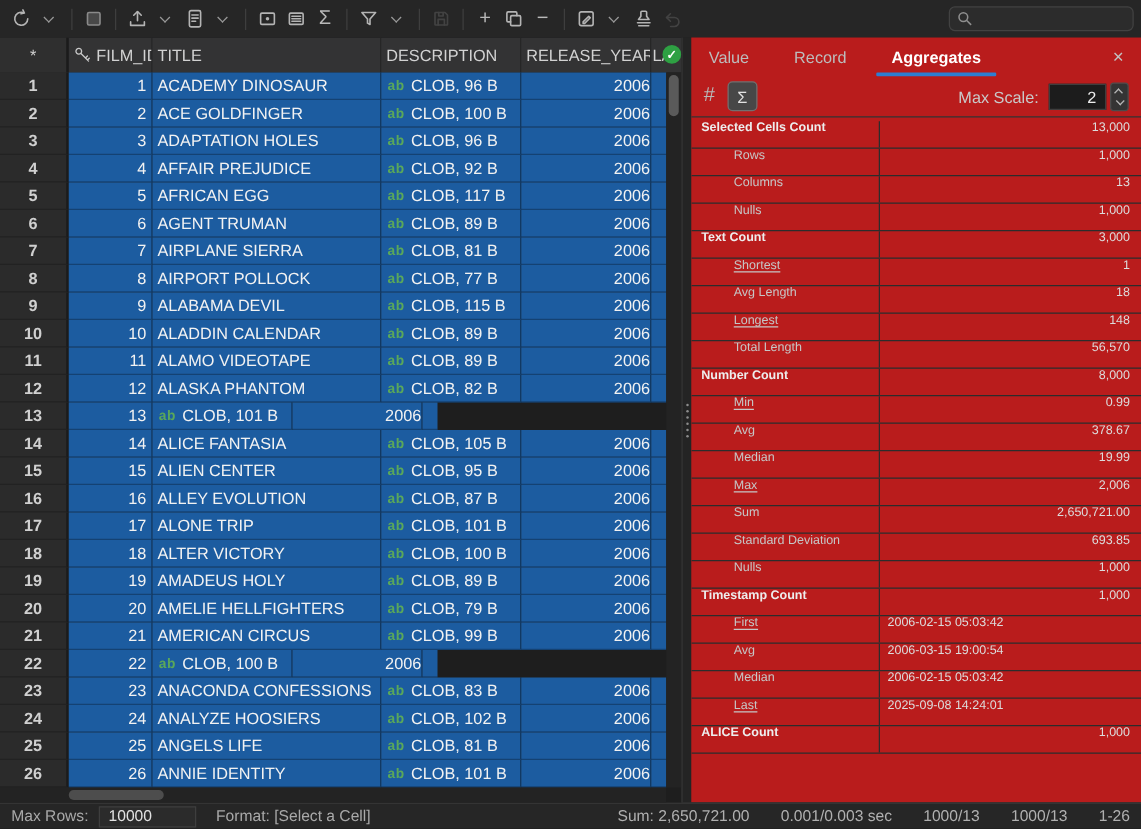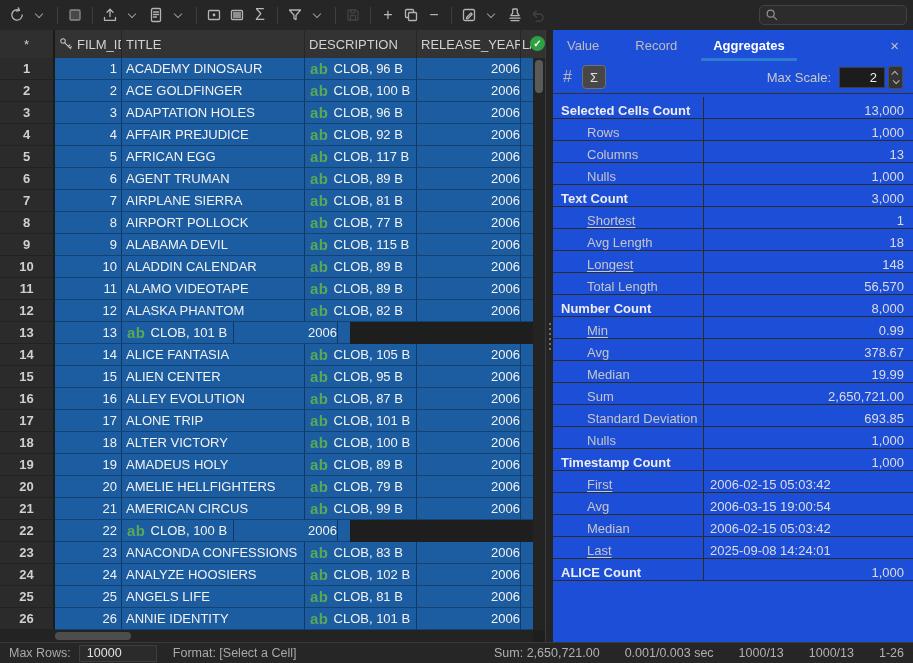--- a/index.html
+++ b/index.html
@@ -43,38 +43,38 @@
     display:flex; align-items:center; justify-content:center; border-bottom:1px solid #222;
     border-right:2px solid #1b1b1b; }
   .cell { background:#1c5ca0; color:#f2f2f2; font-size:13px; display:flex; align-items:center;
     border-right:1px solid rgba(0,0,0,.38); border-bottom:1px solid rgba(0,0,0,.28);
     white-space:nowrap; overflow:hidden; flex:0 0 auto; }
   .c-id { width:67px; justify-content:flex-end; padding-right:4px; }
   .c-title { width:183px; padding-left:4px; }
   .c-desc { width:112px; padding-left:5px; gap:5px; }
   .c-year { width:104px; justify-content:flex-end; padding-right:0; }
   .c-stub { width:12px; border-right:none; }
-  .ab { color:#5aa85a; font-size:15px; font-weight:700; letter-spacing:.5px; }
+  .ab { color:#5aa85a; font-size:11px; font-weight:700; letter-spacing:.5px; }
 
   .v-scroll { position:absolute; top:28px; right:0; width:12px; bottom:12px; background:#232323; }
   .v-thumb { position:absolute; top:2px; left:2px; width:8px; height:33px; background:#5a5a5a; border-radius:4px; }
   .h-scroll { position:absolute; left:0; right:12px; bottom:0; height:12px; background:#232323; }
   .h-thumb { position:absolute; left:55px; top:2px; width:76px; height:8px; background:#4d4d4d; border-radius:4px; }
   .fetch-badge { position:absolute; top:6px; right:0; width:15px; height:15px; border-radius:50%;
     background:#2ea043; color:#fff; font-size:10px; font-weight:700; display:flex; align-items:center;
     justify-content:center; z-index:3; }
 
   
   .splitter { width:8px; flex:0 0 8px; background:#242424; border-left:1px solid #3a3a3a;
     display:flex; align-items:center; justify-content:center; }
   .dots { display:flex; flex-direction:column; gap:3px; }
   .dot { width:2px; height:2px; border-radius:50%; background:#8d8d8d; }
 
   
-  .panel { flex:1; background:#1d4ed8; display:flex; flex-direction:column; overflow:hidden; }
+  .panel { flex:1; background:#b91c1c; display:flex; flex-direction:column; overflow:hidden; }
   .ptabs { height:31px; flex:0 0 31px; display:flex; align-items:center; padding:0 14px; gap:36px; }
   .ptab { color:#bdbdbd; font-size:13px; height:100%; display:flex; align-items:center; position:relative; }
   .ptab.active { color:#fff; font-weight:700; }
   .ptab.active::after { content:""; position:absolute; left:-12px; right:-12px; bottom:0; height:3px;
     background:#2d7dd2; border-radius:1px; }
   .pclose { margin-left:auto; color:#c2c2c2; font-size:15px; }
 
   .ptoolbar { height:33px; flex:0 0 33px; display:flex; align-items:center; padding:0 10px;
     border-bottom:1px solid #333; }
   .hash { color:#b8b8b8; font-size:16px; }
@@ -84,22 +84,22 @@
   .ms-input { width:46px; height:21px; margin-left:8px; background:#1c1c1c; border:1px solid #3e3e3e;
     color:#eee; text-align:right; padding:0 7px; font-size:13px; font-family:"Liberation Sans",sans-serif; outline:none; }
   .spinner { width:15px; height:23px; margin-left:3px; background:#343434; border:1px solid #4c4c4c;
     border-radius:3px; display:flex; flex-direction:column; align-items:center; justify-content:center; gap:3px; }
   .sp-up { width:5px; height:5px; border-left:1.3px solid #b5b5b5; border-top:1.3px solid #b5b5b5;
     transform:rotate(45deg) translateY(1px); }
   .sp-dn { width:5px; height:5px; border-right:1.3px solid #b5b5b5; border-bottom:1.3px solid #b5b5b5;
     transform:rotate(45deg) translateY(-1px); }
 
   .agg-list { flex:1; padding-top:3px; overflow:hidden; }
-  .agg-row { height:22px; display:flex; align-items:flex-end; border-bottom:1px solid #2c2c2c;
-    position:relative; font-size:13px; }
+  .agg-row { height:22px; display:flex; align-items:flex-start; border-bottom:1px solid #2c2c2c;
+    position:relative; font-size:10px; }
   .agg-row::before { content:""; position:absolute; left:150px; top:0; bottom:0; width:1px; background:#2c2c2c; }
   .agg-label { color:#c6c6c6; padding-left:34px; white-space:nowrap; }
   .agg-row.group .agg-label { color:#ededed; font-weight:700; padding-left:8px; }
   .agg-label.u { text-decoration:underline; text-underline-offset:2px; }
   .agg-val { margin-left:auto; padding-right:9px; color:#dcdcdc; white-space:nowrap; }
   .agg-val.left { margin-left:0; position:absolute; left:157px; padding-right:0; }
 
   
   .statusbar { flex:1; background:#262626; border-top:1px solid #3a3a3a; display:flex;
     align-items:center; padding:0 9px; font-size:12.5px; color:#a9a9a9; gap:16px; }
@@ -668,20 +668,24 @@
   <div class="agg-row">
     <span class="agg-label">Avg</span>
     <span class="agg-val">378.67</span>
   </div>
 
   <div class="agg-row">
     <span class="agg-label">Median</span>
     <span class="agg-val">19.99</span>
   </div>
 
+  <div class="agg-row">
+    <span class="agg-label u">Max</span>
+    <span class="agg-val">2,006</span>
+  </div>
 
   <div class="agg-row">
     <span class="agg-label">Sum</span>
     <span class="agg-val">2,650,721.00</span>
   </div>
 
   <div class="agg-row">
     <span class="agg-label">Standard Deviation</span>
     <span class="agg-val">693.85</span>
   </div>

